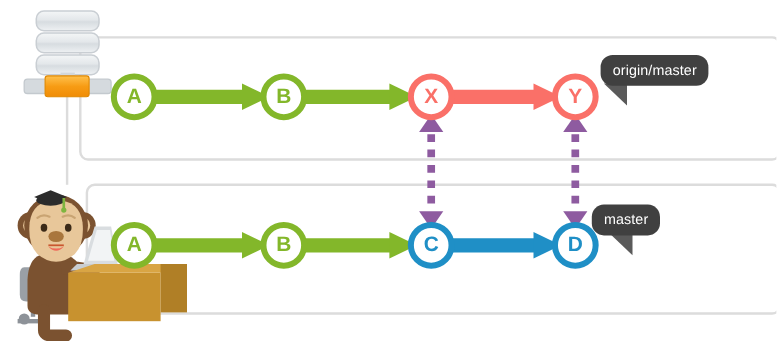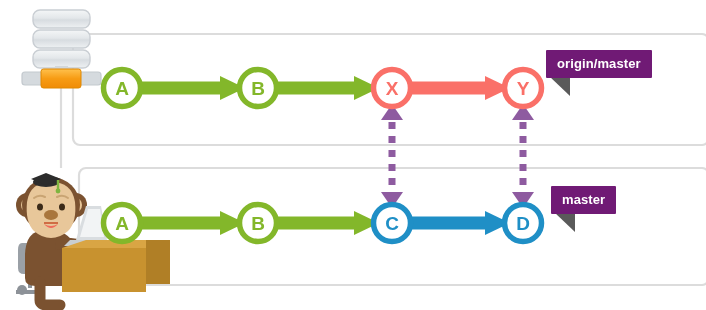--- a/index.html
+++ b/index.html
@@ -19,28 +19,28 @@
   }
   #svg-layer {
     position: absolute;
     left: 0;
     top: 0;
     width: 706px;
     height: 310px;
   }
   .callout {
     position: absolute;
-    background: #701a75;
+    background: #404040;
     color: #ffffff;
     font-family: "Liberation Sans", sans-serif;
-    font-weight: bold;
+    font-weight: normal;
     font-size: 13px;
     line-height: 1;
     padding: 7px 11px 8px 11px;
-    border-radius: 1px;
+    border-radius: 11px;
     white-space: nowrap;
     letter-spacing: 0.1px;
   }
 </style>
 </head>
 <body>
 
 <div id="canvas">
 
   <svg id="svg-layer" viewBox="0 0 706 310" xmlns="http://www.w3.org/2000/svg">
@@ -187,15 +187,15 @@
       <circle cx="523" cy="223" r="18.5" fill="#ffffff" stroke="#1f8fc6" stroke-width="5.5"></circle>
       <text x="523" y="223" text-anchor="middle" dominant-baseline="central" font-family="Liberation Sans, sans-serif" font-size="19" font-weight="bold" fill="#1f8fc6">D</text>
     </g>
 
     <path d="M 549 76 L 570 76 L 570 96 Z" fill="#5a5a5a"></path>
     <path d="M 554 212 L 575 212 L 575 232 Z" fill="#5a5a5a"></path>
   </svg>
 
   <div class="callout" style="left:546px; top:50px;">origin/master</div>
 
-  <div class="callout" style="left:551px; top:186px;">master</div>
+  <div class="callout" style="left:538px; top:186px;">master</div>
 
 </div>
 
 </body></html>

